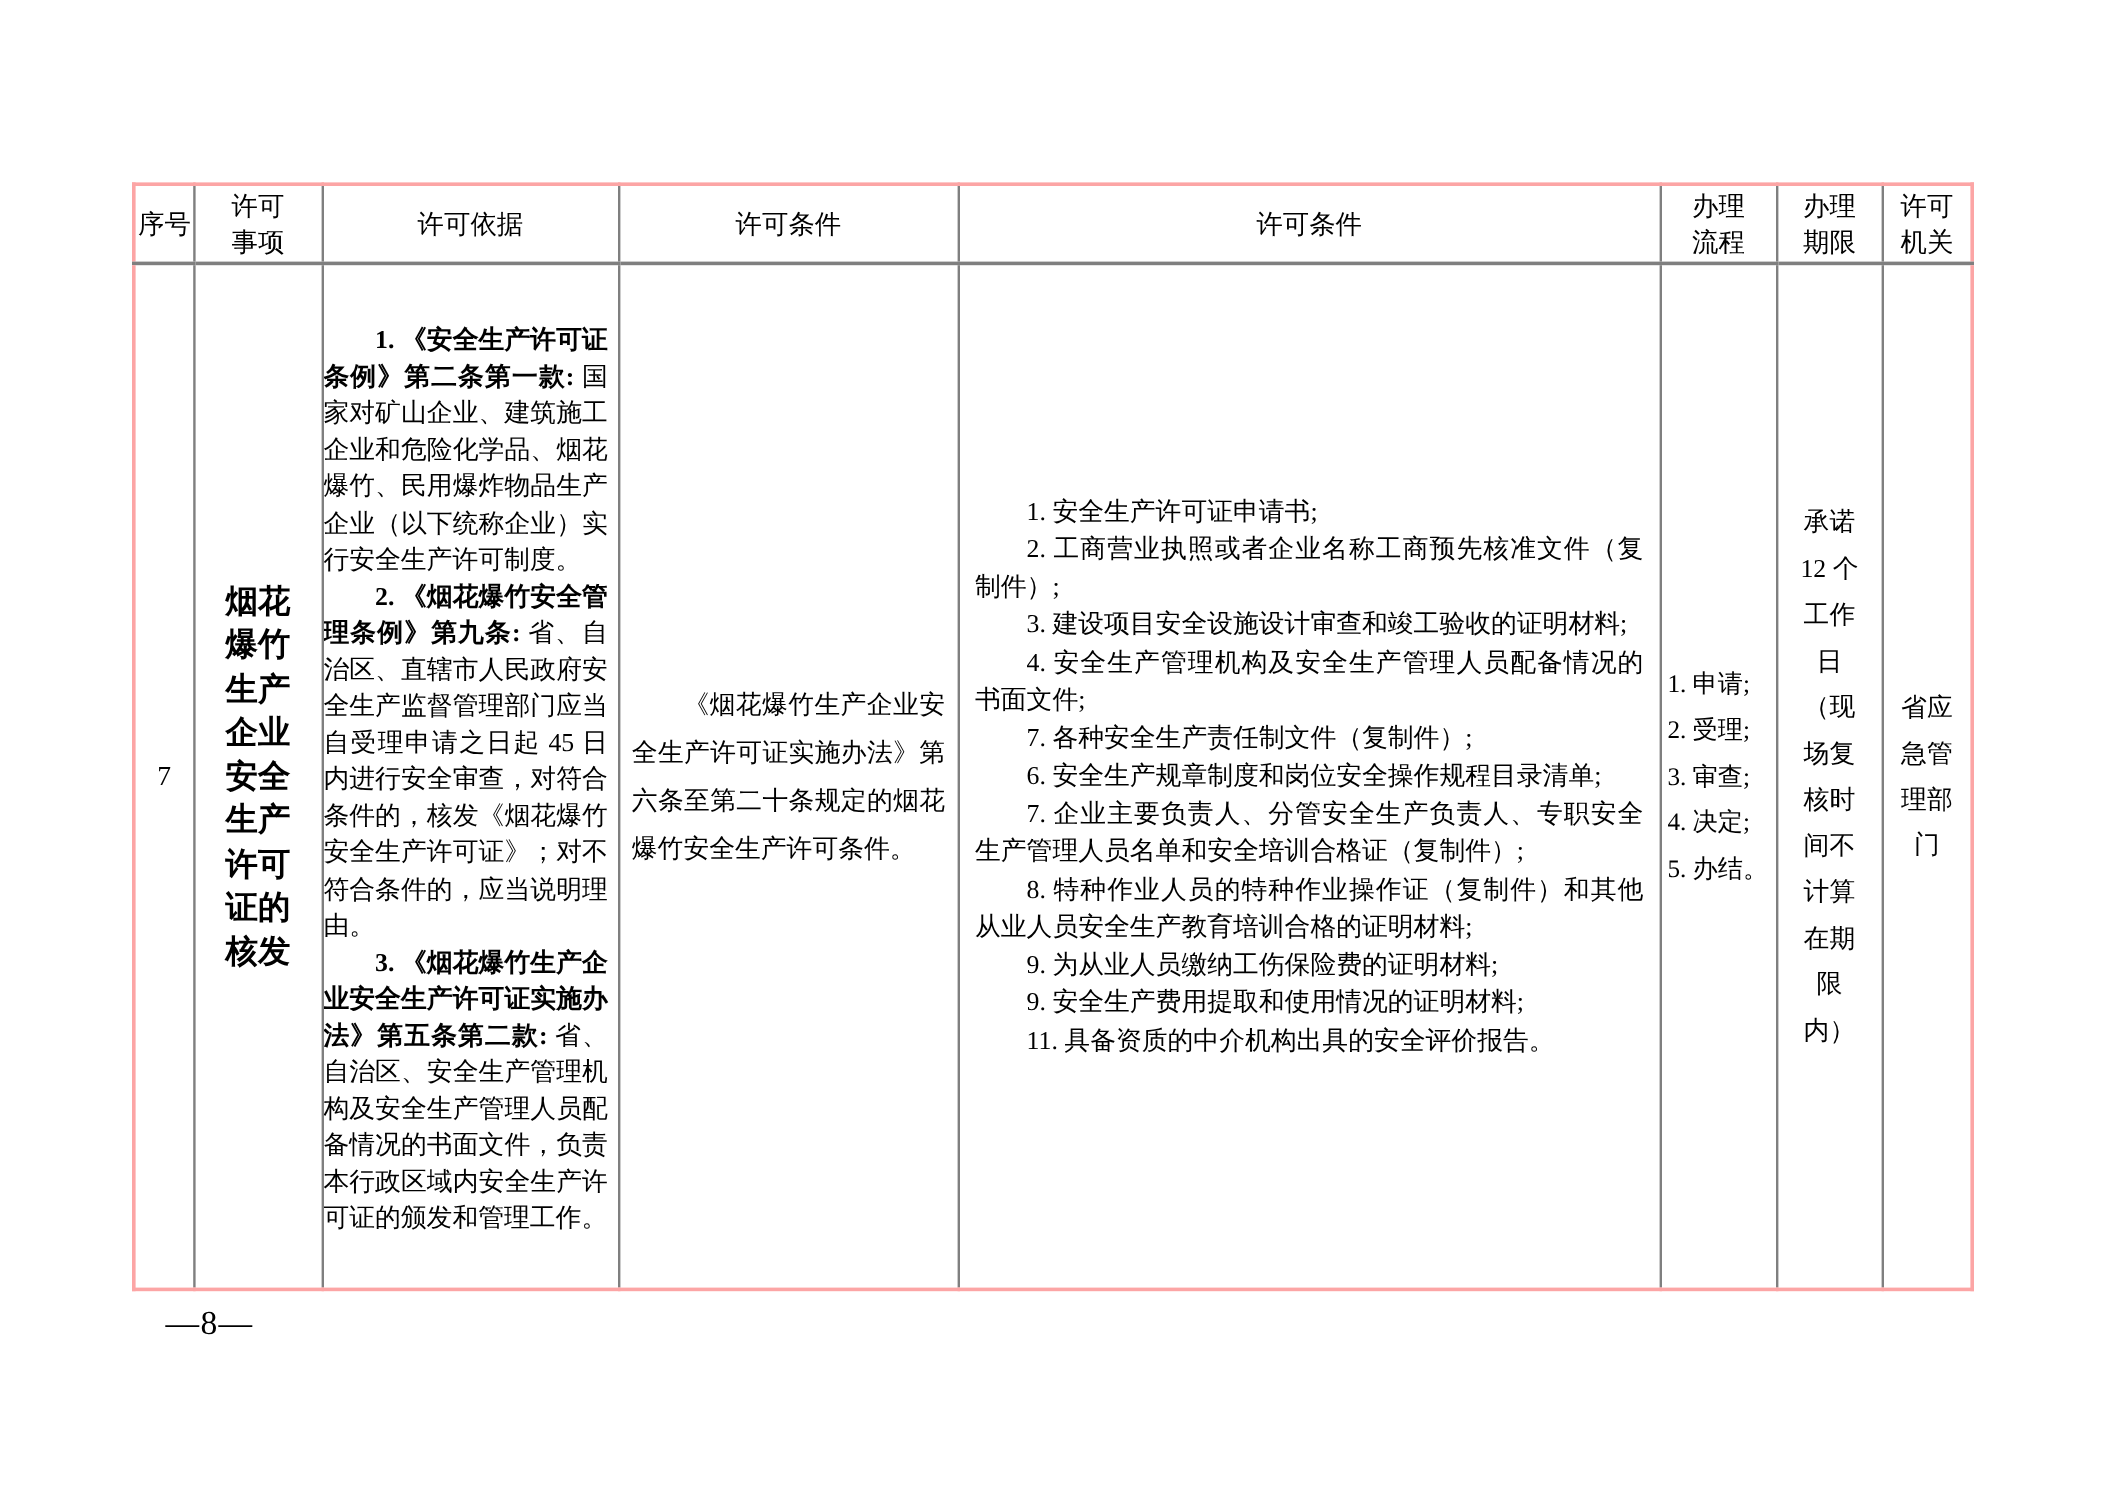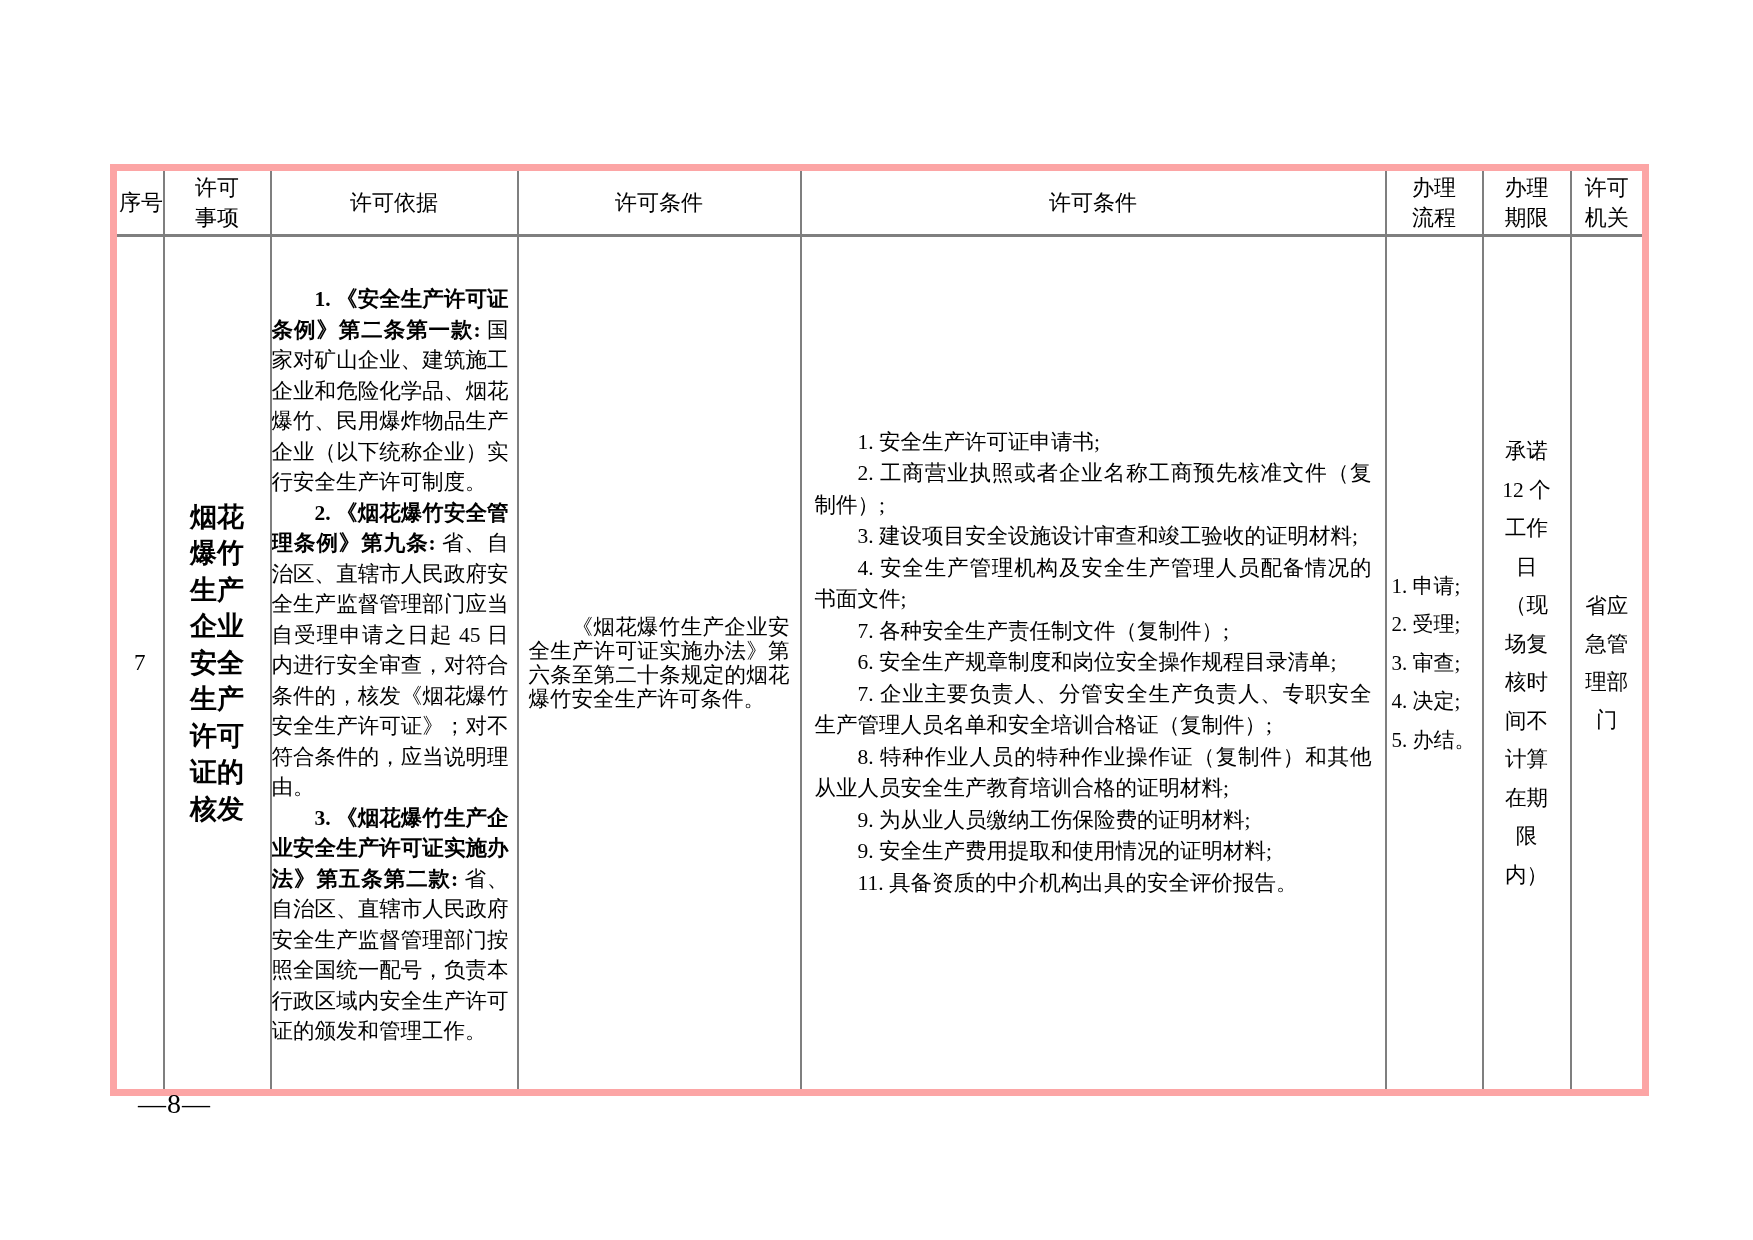--- a/index.html
+++ b/index.html
@@ -12,25 +12,25 @@
   .page {
     position: relative;
     width: 1753px;
     height: 1240px;
     background: #ffffff;
     overflow: hidden;
   }
   table.doc-table {
     position: absolute;
     left: 110px;
-    top: 164px;
+    top: 152px;
     width: 1532px;
     border-collapse: collapse;
     table-layout: fixed;
-    border: 7px solid #fca5a5;
+    border: 3px solid #fca5a5;
   }
   th, td {
     border: 2px solid #7f7f7f;
     padding: 0;
     overflow: hidden;
   }
   thead th {
     height: 63px;
     font-weight: normal;
     font-size: 22px;
@@ -60,21 +60,21 @@
     font-size: 21.5px;
     line-height: 30.5px;
     text-align: justify;
     text-justify: inter-character;
   }
   td.c-basis .para { text-indent: 2em; }
   td.c-basis b { font-weight: bold; }
   td.c-cond {
     padding: 0 10px;
     font-size: 21.5px;
-    line-height: 24px;
+    line-height: 40px;
     text-align: justify;
     text-justify: inter-character;
   }
   td.c-cond .para { text-indent: 2em; }
   td.c-materials {
     padding: 0 13px;
     font-size: 21.5px;
     line-height: 31.5px;
     text-align: justify;
     text-justify: inter-character;
@@ -158,21 +158,21 @@
       <tr class="body-row">
         <td class="c-serial">
           <div>7</div>
         </td>
         <td class="c-item">
           <div class="item-text">烟花爆竹生产企业安全生产许可证的核发</div>
         </td>
         <td class="c-basis">
           <p class="para"><b>1. 《安全生产许可证条例》第二条第一款: </b><span>国家对矿山企业、建筑施工企业和危险化学品、烟花爆竹、民用爆炸物品生产企业（以下统称企业）实行安全生产许可制度。</span></p>
           <p class="para"><b>2. 《烟花爆竹安全管理条例》第九条: </b><span>省、自治区、直辖市人民政府安全生产监督管理部门应当自受理申请之日起 45 日内进行安全审查，对符合条件的，核发《烟花爆竹安全生产许可证》；对不符合条件的，应当说明理由。</span></p>
-          <p class="para"><b>3. 《烟花爆竹生产企业安全生产许可证实施办法》第五条第二款: </b><span>省、自治区、直辖市人民政府安全生产监督管理部门按照全国统一配号，负责本行政区域内安全生产许可证的颁发和管理工作。</span></p>
+          <p class="para"><b>3. 《烟花爆竹生产企业安全生产许可证实施办法》第五条第二款: </b><span>省、自治区、安全生产管理机构及安全生产管理人员配备情况的书面文件，负责本行政区域内安全生产许可证的颁发和管理工作。</span></p>
         </td>
         <td class="c-cond">
           <p class="para">《烟花爆竹生产企业安全生产许可证实施办法》第六条至第二十条规定的烟花爆竹安全生产许可条件。</p>
         </td>
         <td class="c-materials">
           <p class="para">1. 安全生产许可证申请书;</p>
           <p class="para">2. 工商营业执照或者企业名称工商预先核准文件（复制件）;</p>
           <p class="para">3. 建设项目安全设施设计审查和竣工验收的证明材料;</p>
           <p class="para">4. 安全生产管理机构及安全生产管理人员配备情况的书面文件;</p>
           <p class="para">7. 各种安全生产责任制文件（复制件）;</p>

